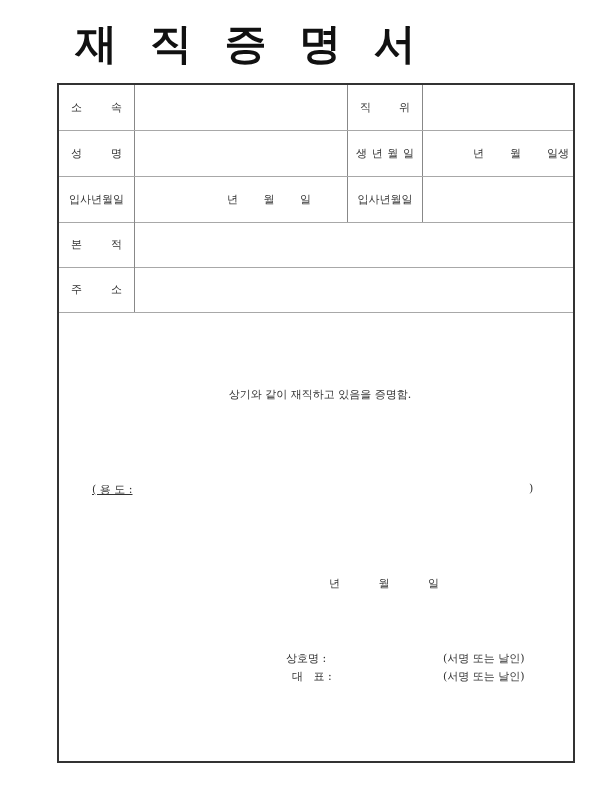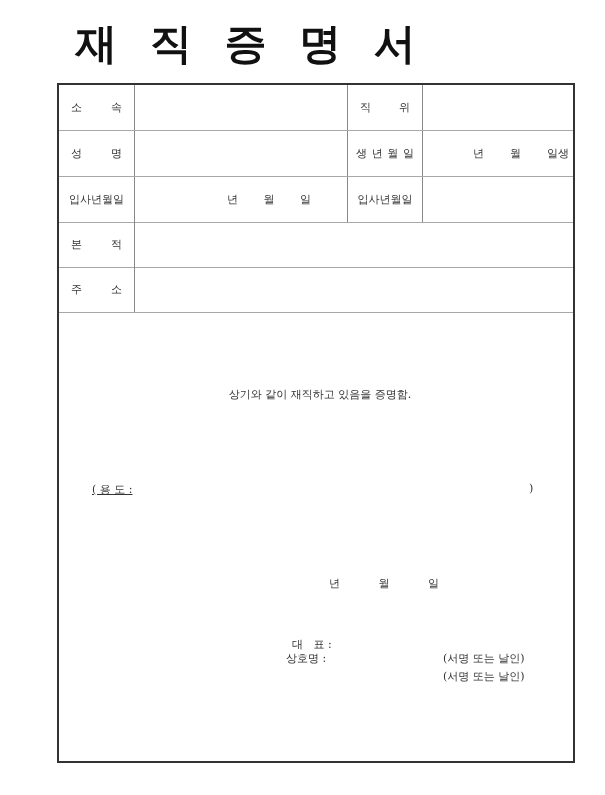--- a/index.html
+++ b/index.html
@@ -99,16 +99,16 @@
   <div class="body-text" style="left:270px;top:491px;width:110px;display:flex;justify-content:space-between;">
     <span>년</span>
     <span>월</span>
     <span>일</span>
   </div>
 
   <div class="body-text" style="left:227px;top:566px;white-space:pre;">상호명 :</div>
   <div class="body-text" style="left:300px;top:562px;width:80px;height:18px;"></div>
   <div class="body-text" style="left:384px;top:566px;">(서명 또는 날인)</div>
 
-  <div class="body-text" style="left:233px;top:552px;white-space:pre;">대   표 :</div>
+  <div class="body-text" style="left:233px;top:584px;white-space:pre;">대   표 :</div>
   <div class="body-text" style="left:300px;top:580px;width:80px;height:18px;"></div>
   <div class="body-text" style="left:384px;top:584px;">(서명 또는 날인)</div>
 </div>
 
 </body></html>

